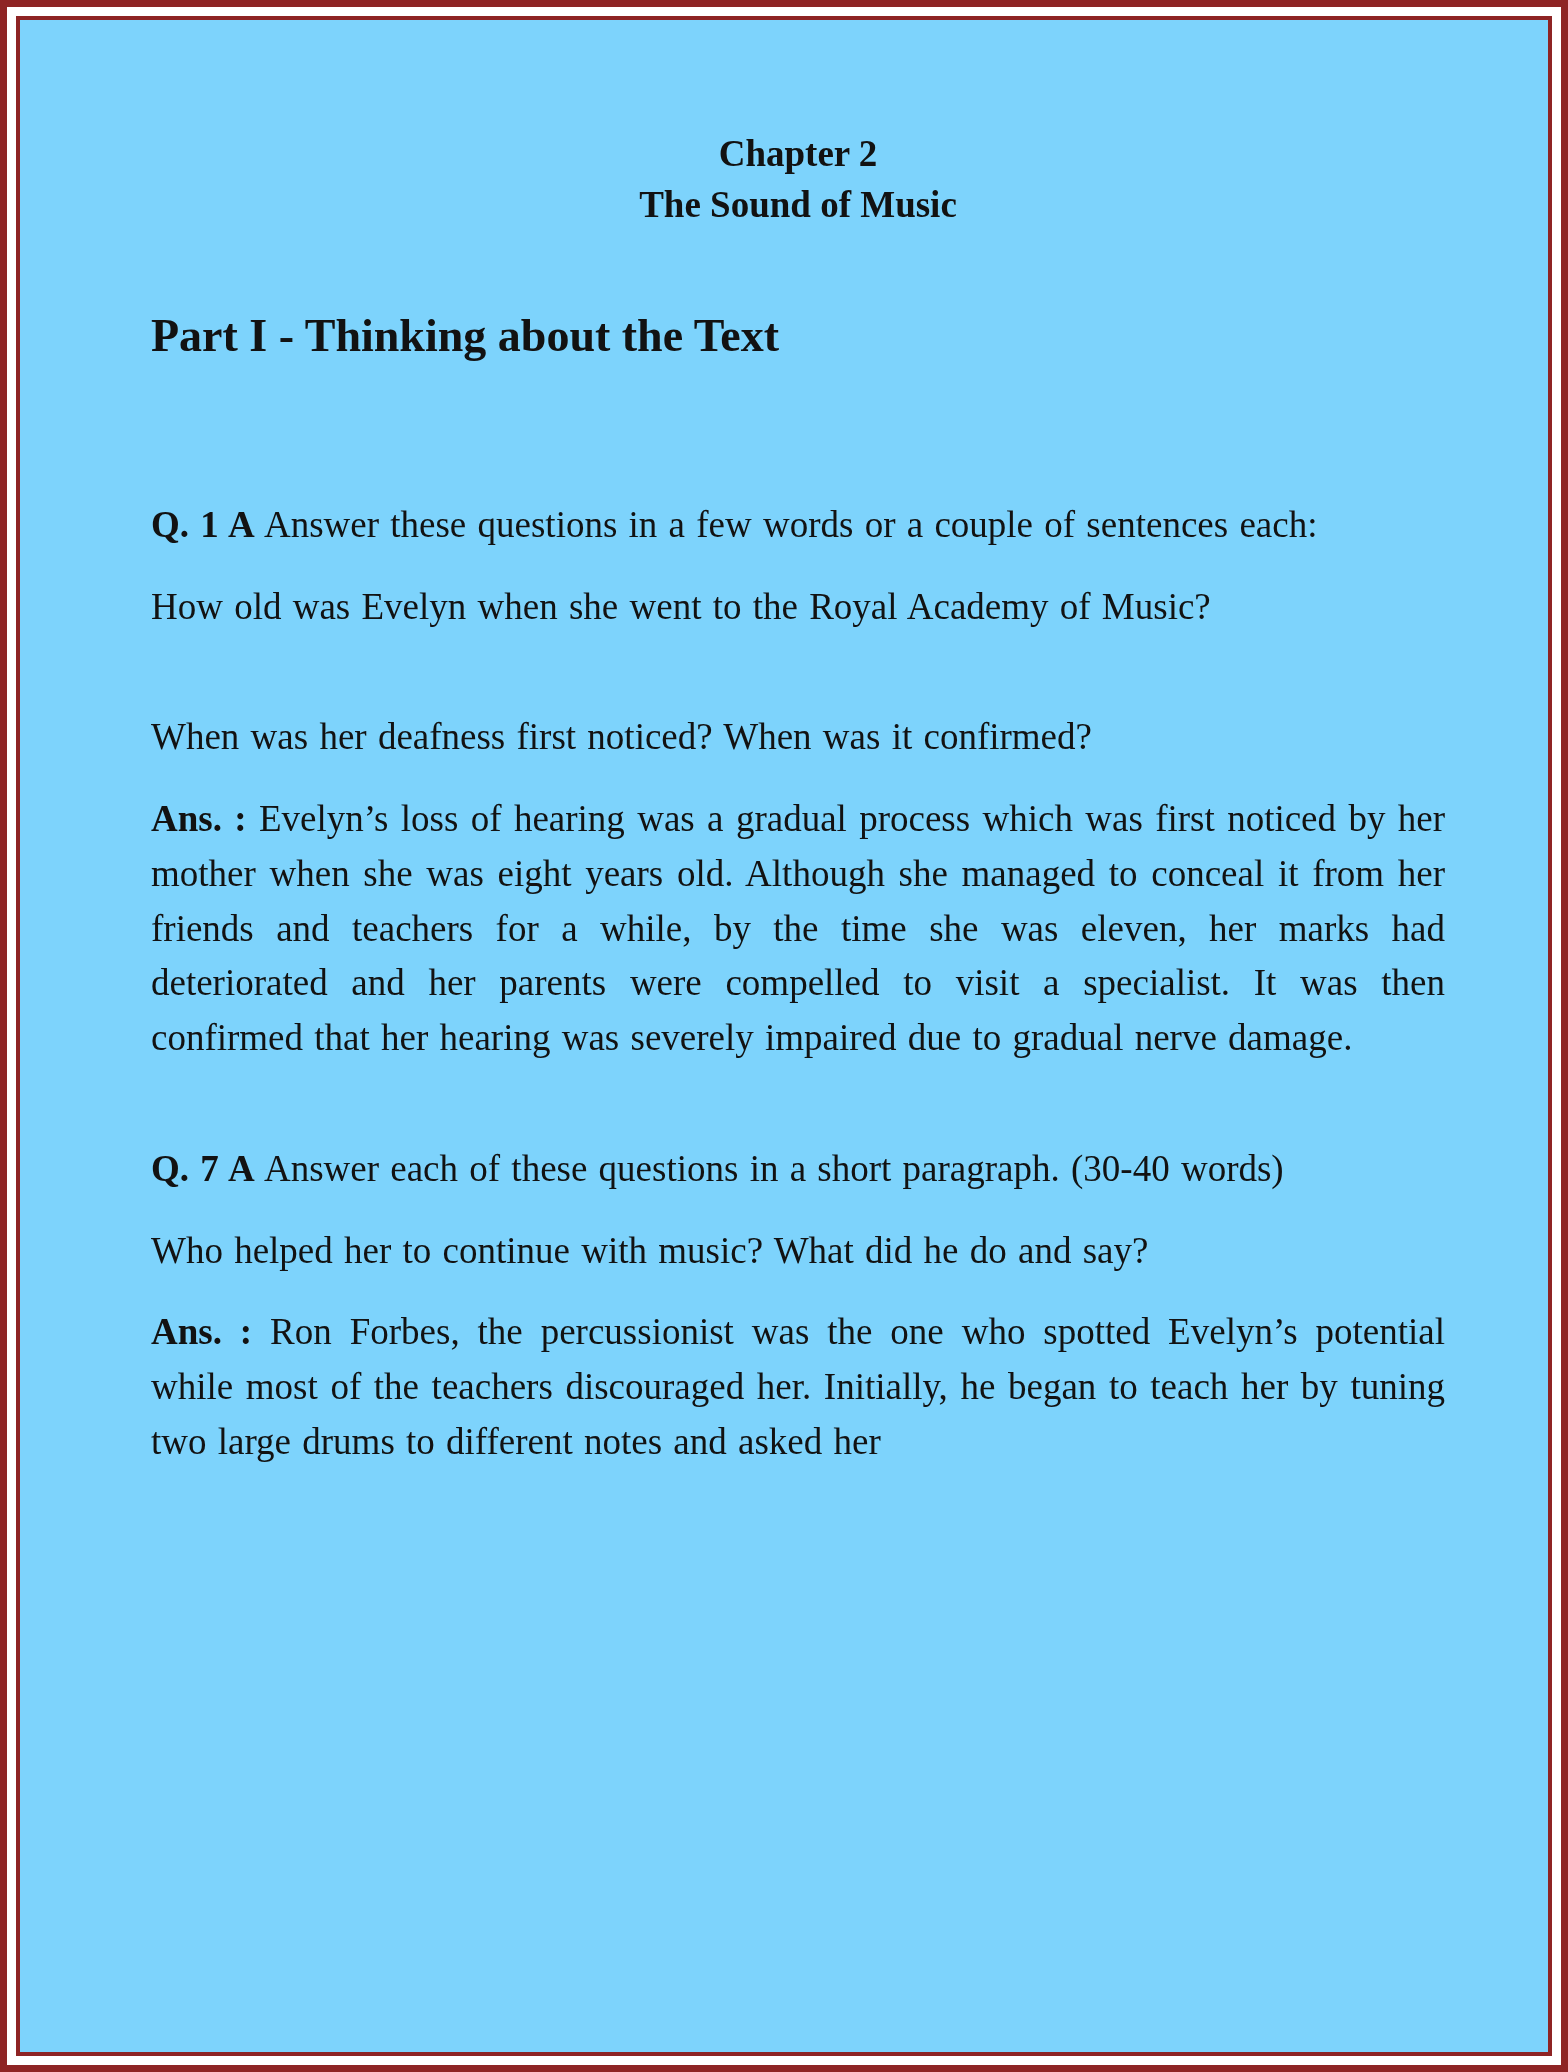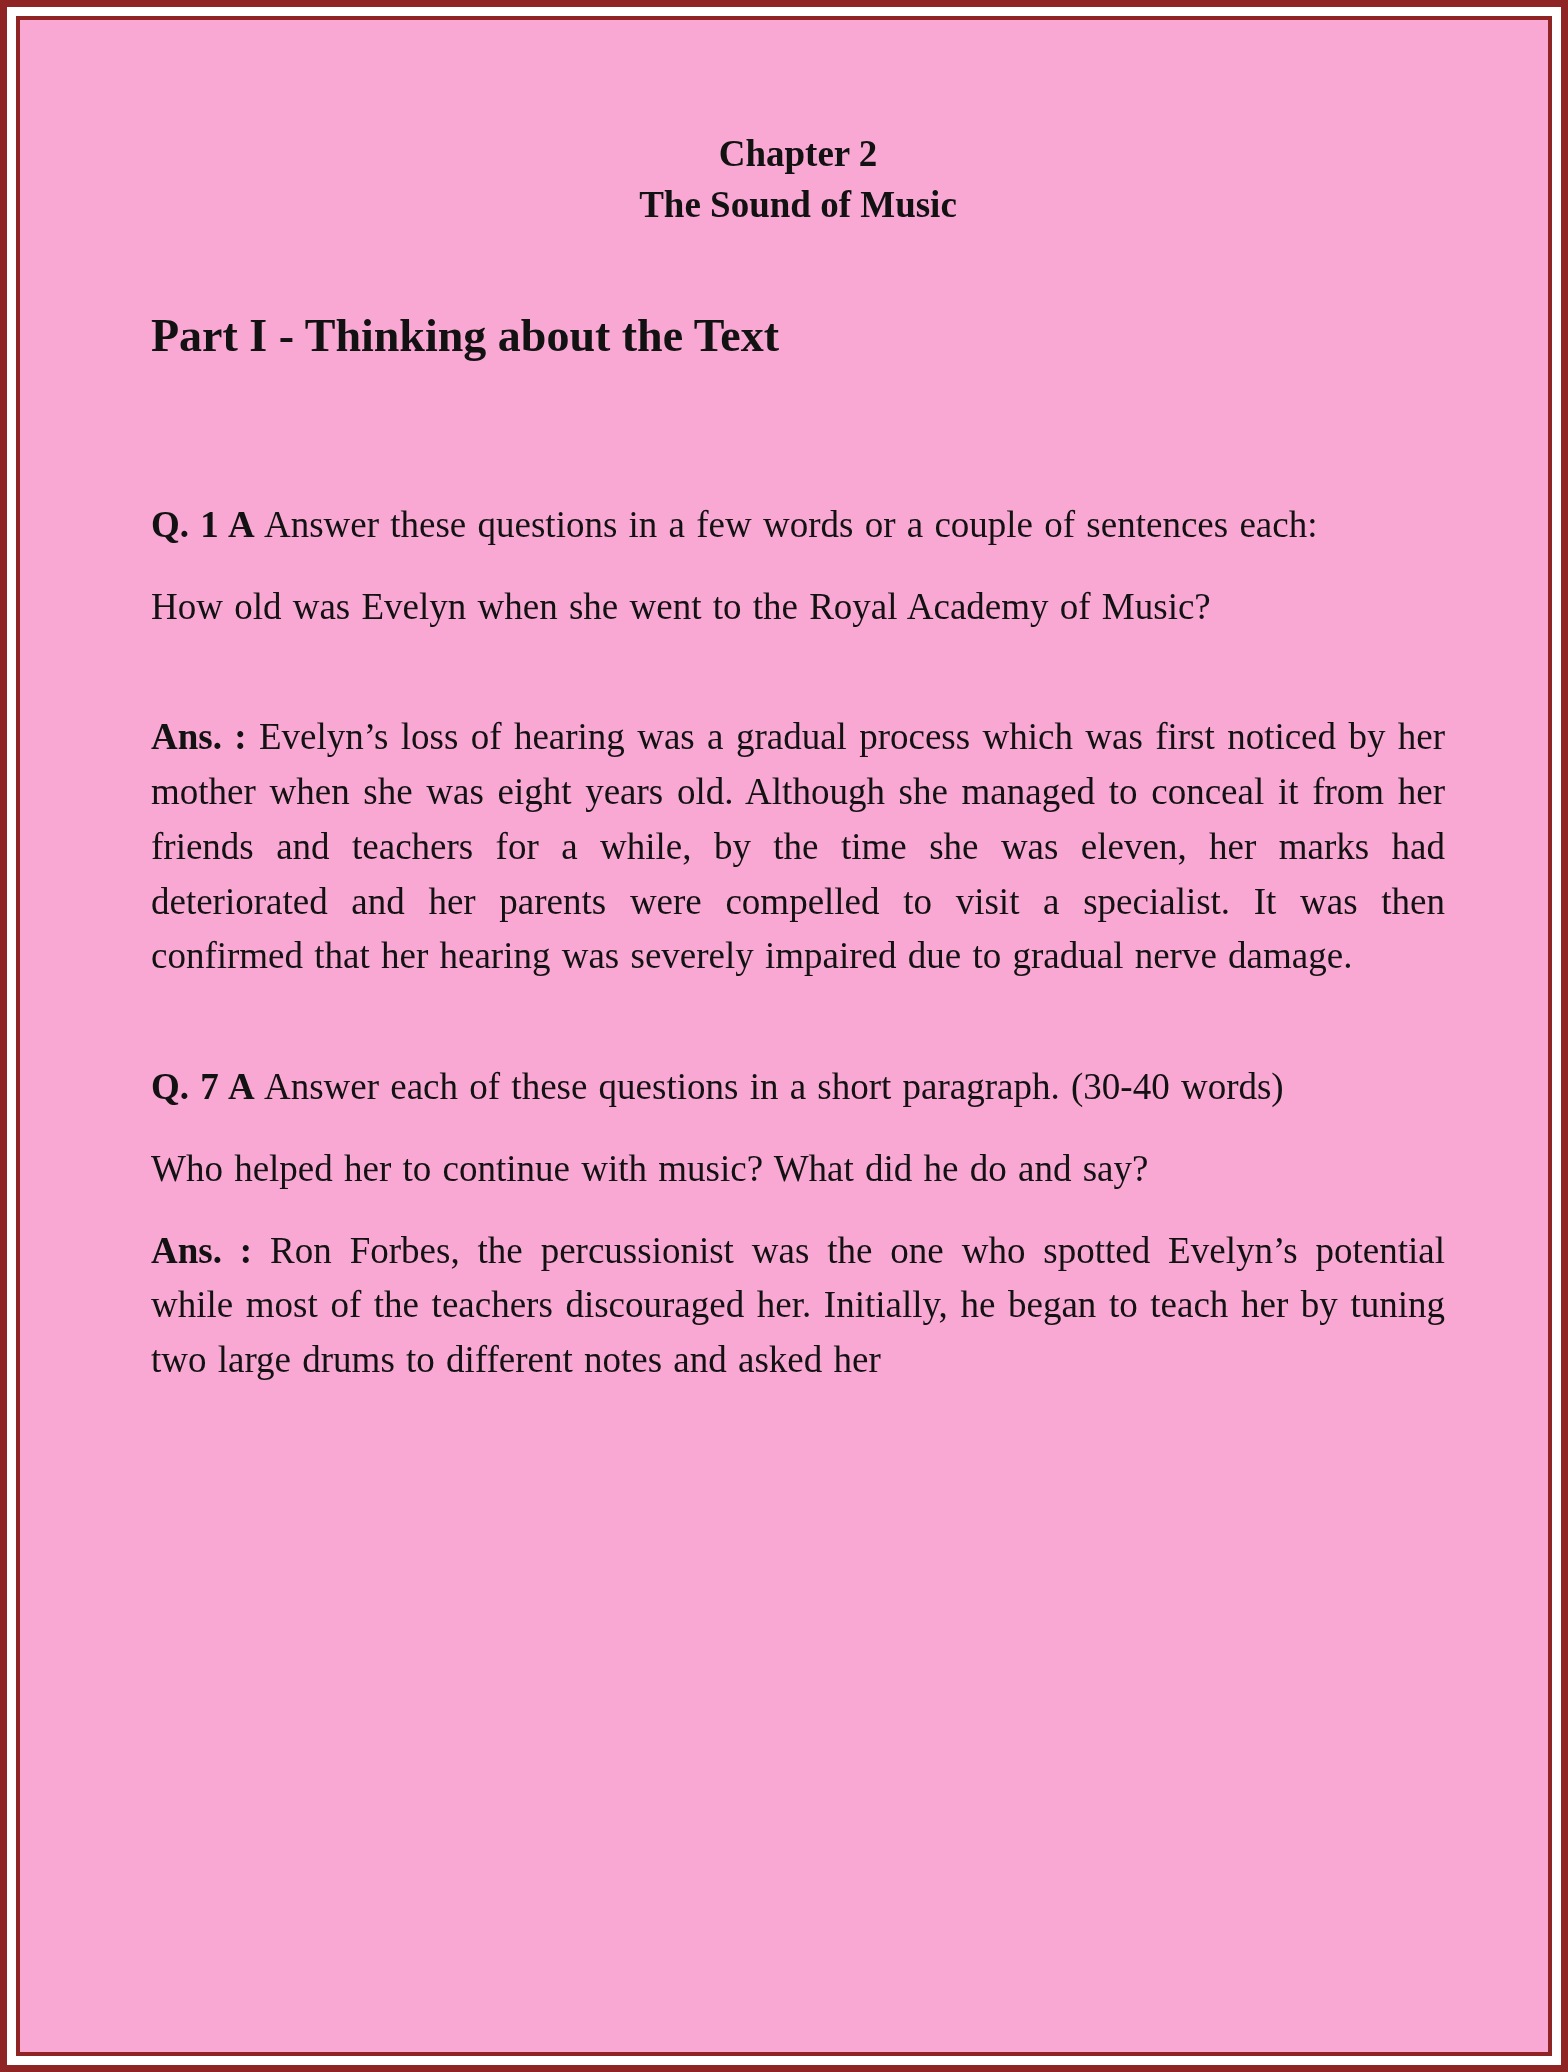--- a/index.html
+++ b/index.html
@@ -22,21 +22,21 @@
     padding: 9px;
     background: #ffffff;
   }
   .inner {
     width: 100%;
     height: 100%;
     box-sizing: border-box;
     border: 4px solid #8e2424;
     padding: 108px 103px 0 131px;
     overflow: hidden;
-    background: #f9a8d4;
+    background: #7dd3fc;
   }
   .chapter-heading {
     text-align: center;
     font-weight: bold;
     font-size: 37px;
     line-height: 1.38;
     margin: 0;
   }
   .part-title {
     text-align: left;
@@ -69,20 +69,21 @@
     <h1 class="chapter-heading">The Sound of Music</h1>
 
     <h2 class="part-title">Part I - Thinking about the Text</h2>
 
     <section class="qa-section">
       <p class="para"><b>Q. 1 A</b><span>  Answer these questions in a few words or a couple of sentences each:</span></p>
       <p class="para"><b></b><span>How old was Evelyn when she went to the Royal Academy of Music?</span></p>
     </section>
 
     <section class="qa-section">
+      <p class="para"><b></b><span>When was her deafness first noticed? When was it confirmed?</span></p>
       <p class="para"><b>Ans. :</b><span>  Evelyn’s loss of hearing was a gradual process which was first noticed by her mother when she was eight years old. Although she managed to conceal it from her friends and teachers for a while, by the time she was eleven, her marks had deteriorated and her parents were compelled to visit a specialist. It was then confirmed that her hearing was severely impaired due to gradual nerve damage.</span></p>
     </section>
 
     <section class="qa-section">
       <p class="para"><b>Q. 7 A</b><span> Answer each of these questions in a short paragraph.  (30-40 words)</span></p>
       <p class="para"><b></b><span>Who helped her to continue with music? What did he do and say?</span></p>
       <p class="para"><b>Ans. :</b><span> Ron Forbes, the percussionist was the one who spotted Evelyn’s potential while most of the teachers discouraged her. Initially, he began to teach her by tuning two large drums to different notes and asked her</span></p>
     </section>
 
   </div>

